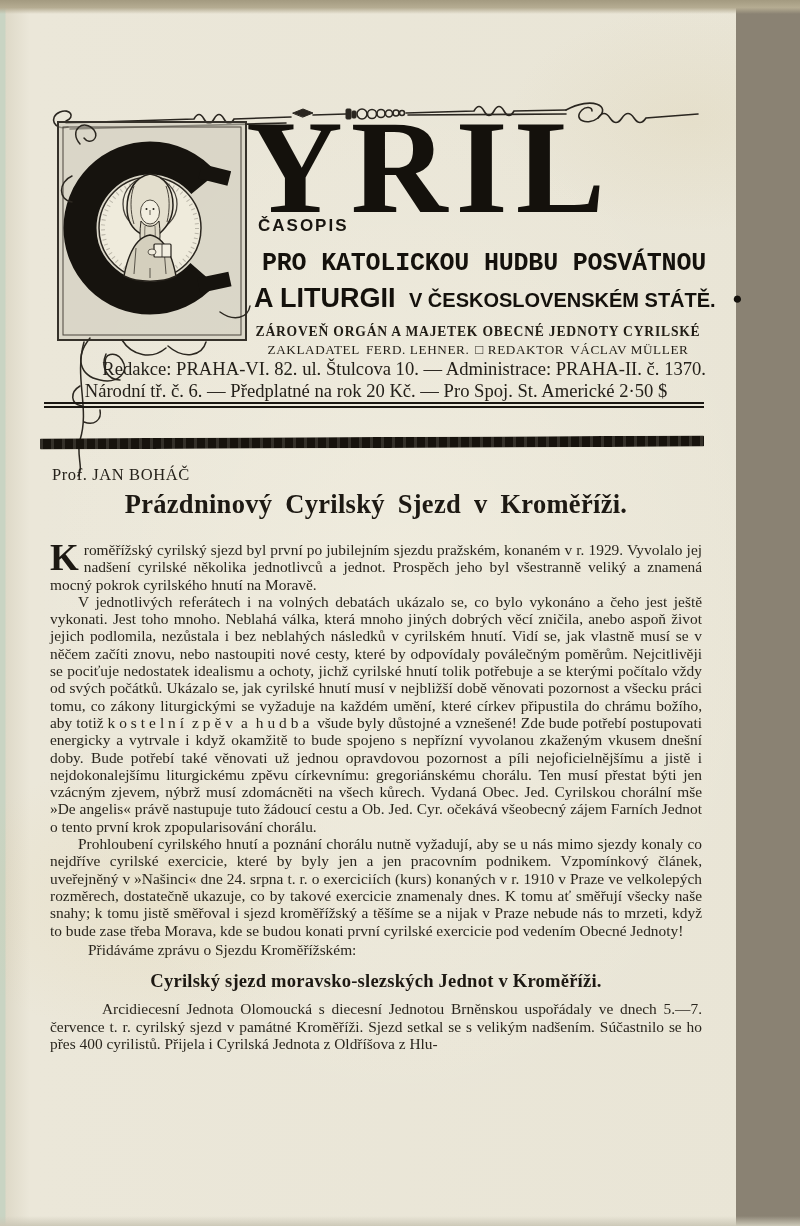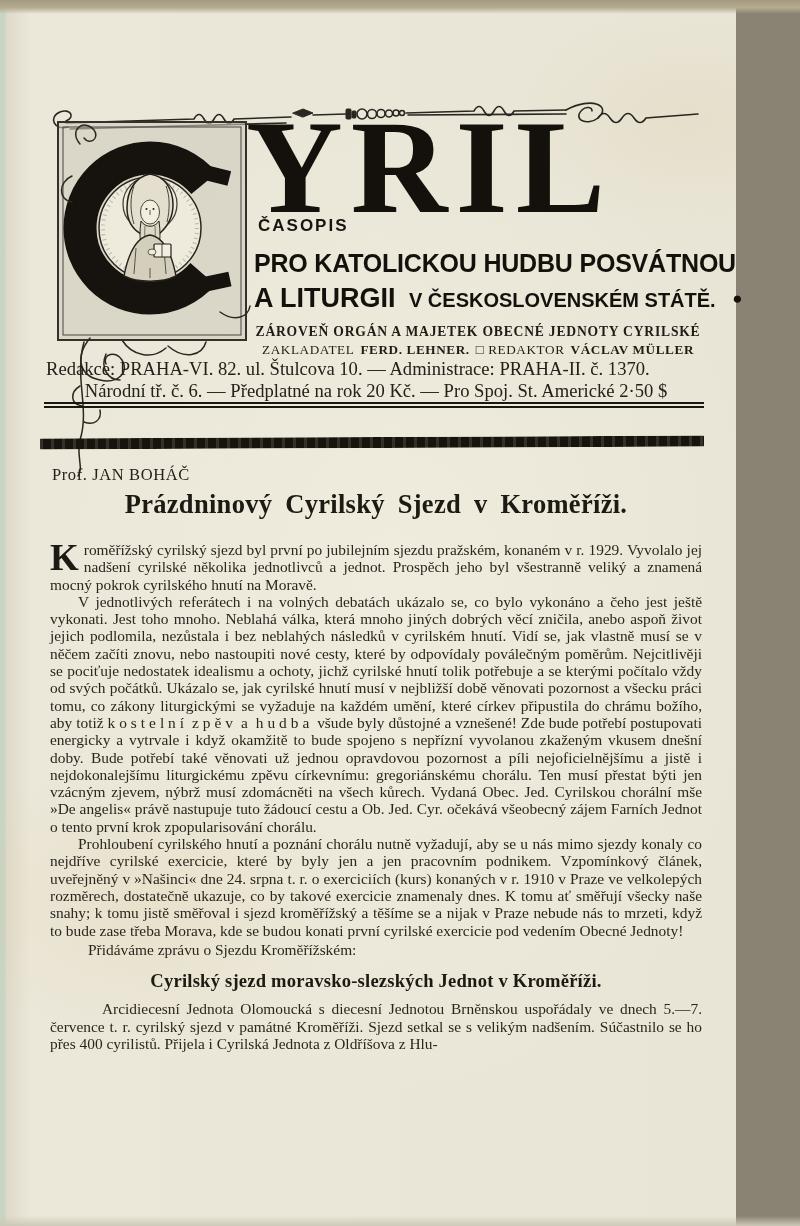--- a/index.html
+++ b/index.html
@@ -15,34 +15,34 @@
   .page::before{content:"";position:absolute;left:0;top:0;width:800px;height:14px;
     background:linear-gradient(180deg,#a39a80 0%,#b5ac92 55%,rgba(181,172,146,0) 100%);}
   .page::after{content:"";position:absolute;left:0;bottom:0;width:800px;height:10px;
     background:linear-gradient(0deg,#cdc9b8 0%,rgba(205,201,184,0) 100%);}
   .abs{position:absolute;}
   
   .yril{left:246px;top:100px;font-family:"Liberation Serif",serif;font-weight:700;
     font-size:134px;line-height:1;letter-spacing:8px;color:#14110c;}
   .sub1{left:258px;top:216px;width:444px;text-align:left;font-family:"Liberation Sans",sans-serif;
     font-weight:700;font-size:17px;letter-spacing:2px;color:#181510;}
-  .sub2{left:254px;top:249px;width:452px;text-align:right;font-family:Liberation Sans, sans-serif;
+  .sub2{left:254px;top:249px;width:452px;text-align:right;font-family:Liberation Mono, monospace;
     font-weight:700;font-size:25px;letter-spacing:-0.2px;white-space:nowrap;color:#14110c;}
   .sub3{left:254px;top:283px;width:452px;text-align:center;font-family:"Liberation Sans",sans-serif;
     font-weight:700;white-space:nowrap;color:#14110c;}
   .sub3 .big{font-size:27px;}
   .sub3 .small{font-size:20px;margin-left:9px;}
   .sub3 .dot{font-size:17px;margin-left:12px;vertical-align:3px;}
   .organ{left:252px;top:324px;width:452px;text-align:center;font-weight:700;font-size:13.6px;
     letter-spacing:.8px;white-space:nowrap;color:#201c15;}
   .founder{left:252px;top:342px;width:452px;text-align:center;font-size:13.2px;letter-spacing:.6px;
     white-space:nowrap;color:#201c15;}
-  .founder .b{font-weight:700;}
+  .founder .b{font-weight:400;}
   .founder span{margin:0 3px;}
-  .addr1{left:46px;top:358px;width:660px;text-align:left;font-size:18.6px;white-space:nowrap;color:#24201a;}
+  .addr1{left:46px;top:358px;width:660px;text-align:right;font-size:18.6px;white-space:nowrap;color:#24201a;}
   .addr2{left:46px;top:380px;width:660px;text-align:center;font-size:18.6px;white-space:nowrap;color:#24201a;}
   .dblrule{left:44px;top:402px;width:660px;height:2px;border-top:2px solid #1a1712;border-bottom:2px solid #1a1712;}
   .issue{left:44px;top:411px;width:660px;display:flex;justify-content:space-between;align-items:baseline;
     font-family:"Liberation Sans",sans-serif;font-weight:700;color:#16130e;}
   .issue .vol{font-size:19px;letter-spacing:1px;padding-left:14px;}
   .issue .date{font-size:20px;letter-spacing:1px;-webkit-text-stroke:.6px #16130e;}
   .issue .num{font-size:18.5px;letter-spacing:.4px;padding-right:2px;}
   .thickbar{left:40px;top:437px;width:664px;height:11px;background:#17130d;transform:rotate(-.25deg);
     border-radius:1px;
     background-image:repeating-linear-gradient(90deg,rgba(233,229,214,.14) 0 3px,rgba(0,0,0,0) 3px 11px);}

